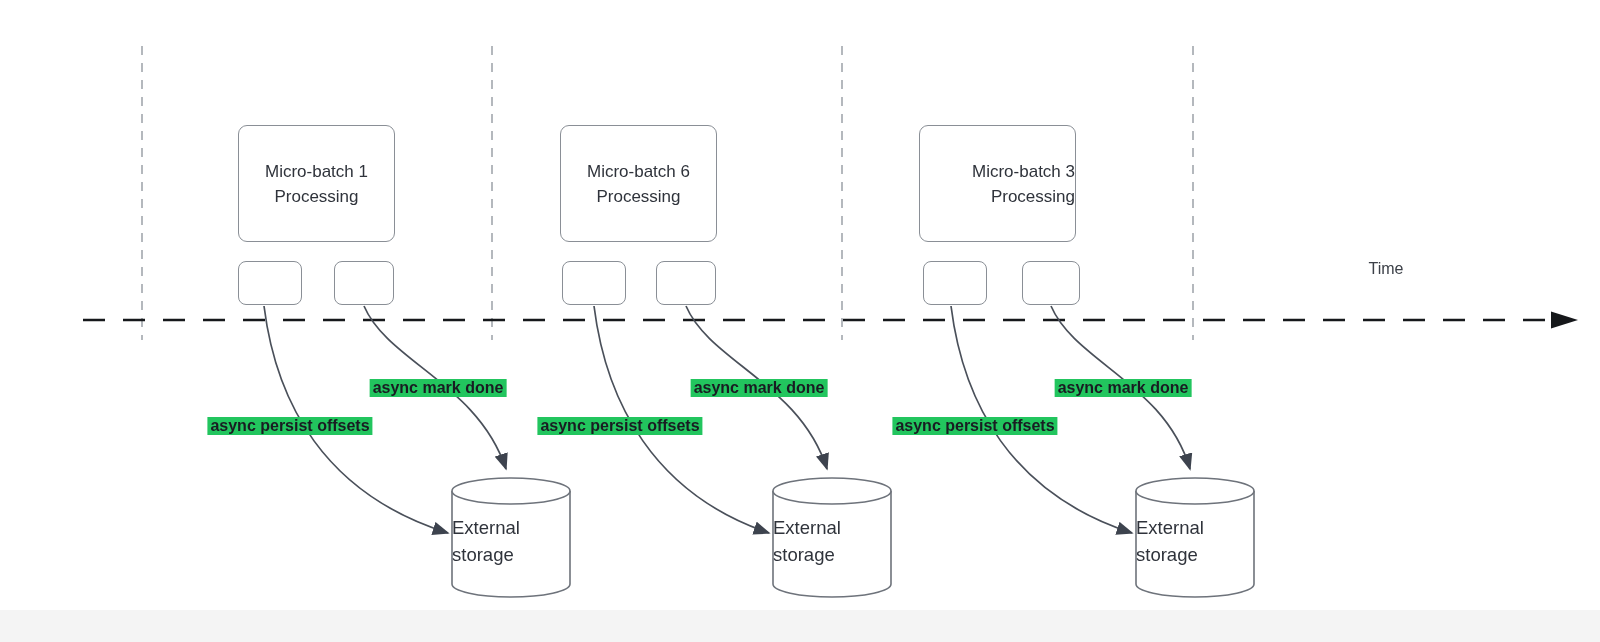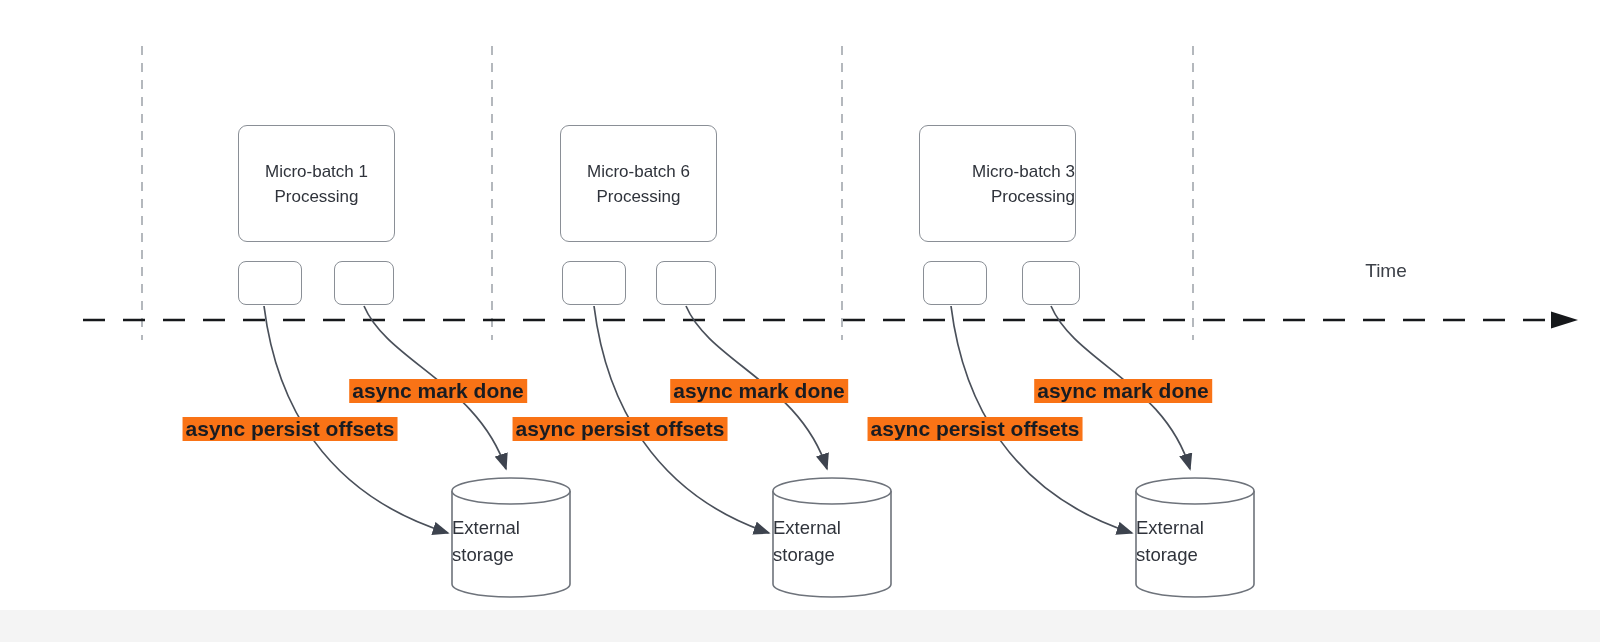--- a/index.html
+++ b/index.html
@@ -23,29 +23,29 @@
     border:1.5px solid var(--shape-stroke); border-radius:9px; background:#fff;
     display:flex; flex-direction:column; align-items:center; justify-content:center;
     color:var(--box-text); font-size:17px; line-height:25px; text-align:center; z-index:2;
   }
   .sbox{
     position:absolute; height:44px; box-sizing:border-box; top:261px;
     border:1.5px solid var(--shape-stroke); border-radius:8px; background:#fff; z-index:2;
   }
   .conn-label{
     position:absolute; transform:translateX(-50%); white-space:nowrap;
-    font-size:21px; font-weight:bold; color:var(--label-text);
-    background:#f97316; padding:0 3px; z-index:3;
+    font-size:16px; font-weight:bold; color:var(--label-text);
+    background:#22c55e; padding:0 3px; z-index:3;
   }
   .storage-label{
     position:absolute; width:118px; text-align:left; color:var(--box-text);
     font-size:18.5px; line-height:27px; z-index:2;
   }
   .time-label{
-    position:absolute; transform:translateX(-50%); font-size:19px;
+    position:absolute; transform:translateX(-50%); font-size:16px;
     color:var(--time-text); z-index:2; white-space:nowrap;
   }
 </style>
 </head>
 <body>
 
 <div class="canvas">
 
   <svg class="layer" width="1600" height="642" viewBox="0 0 1600 642">
     <defs>

